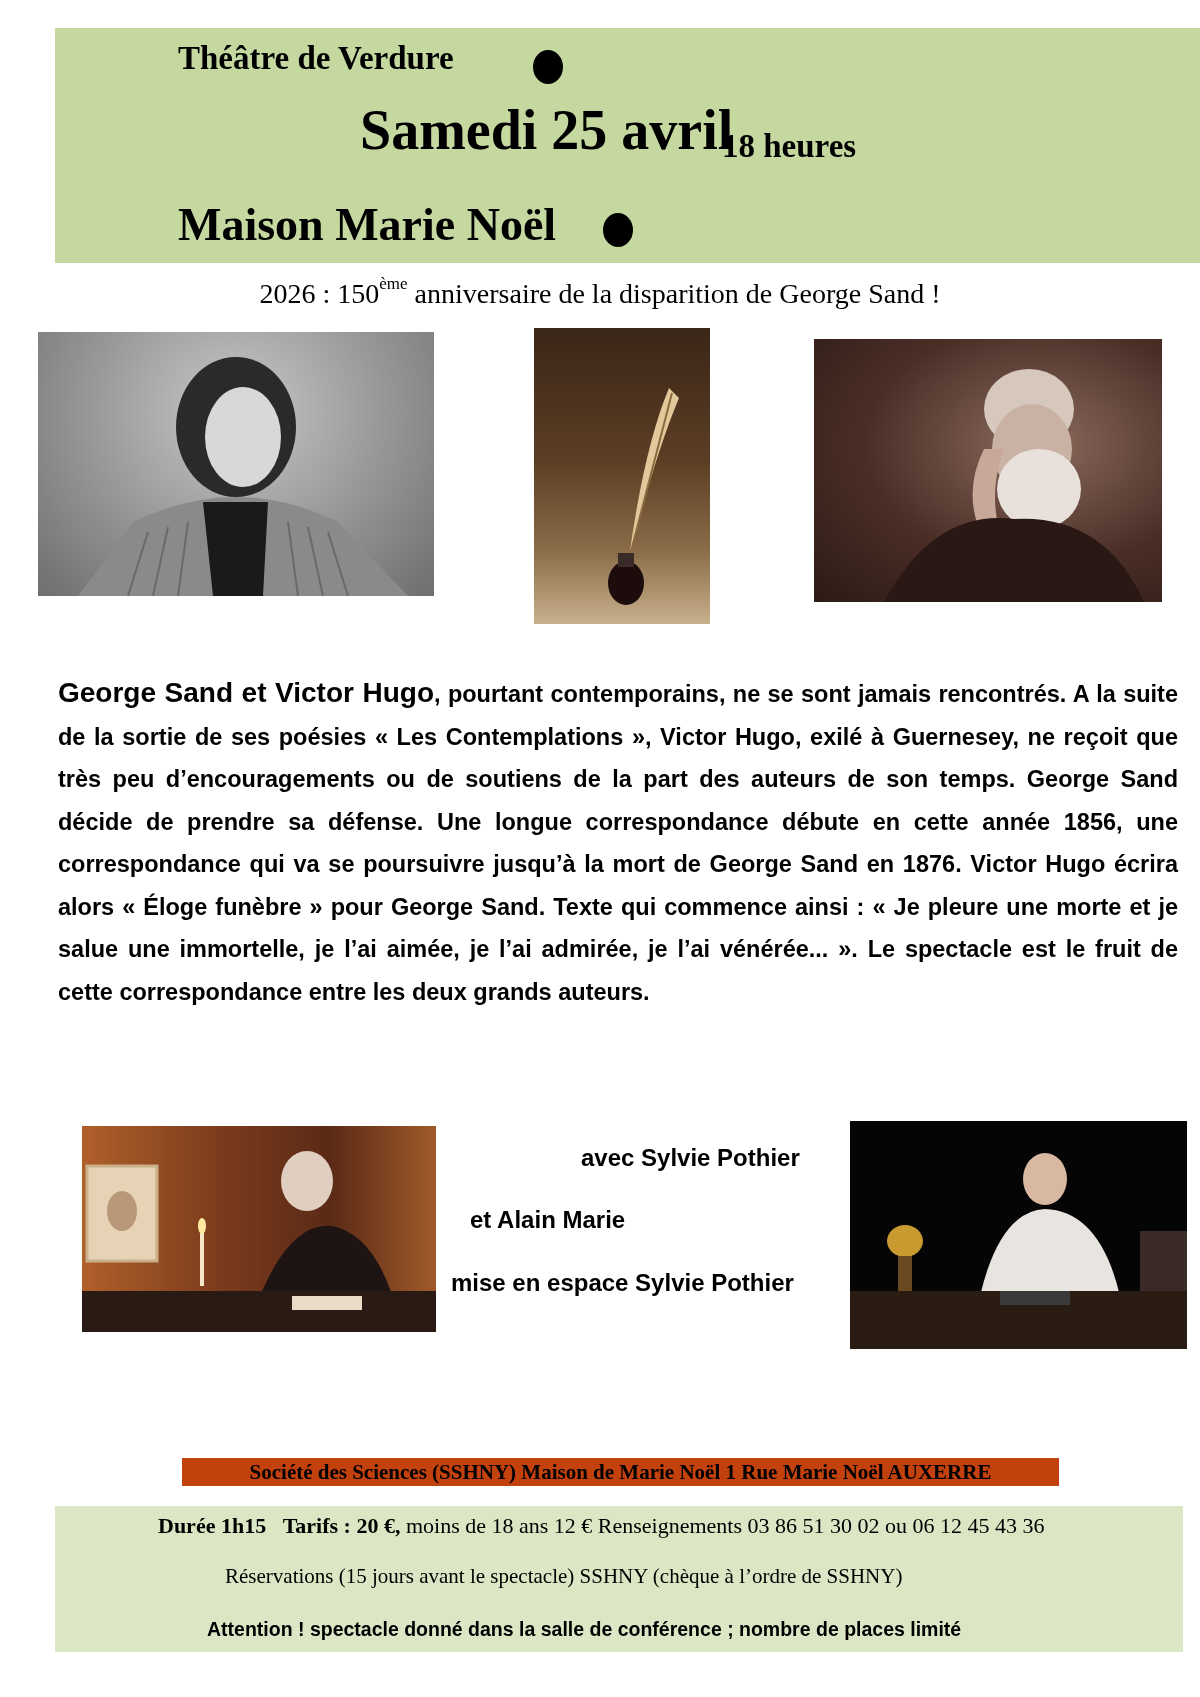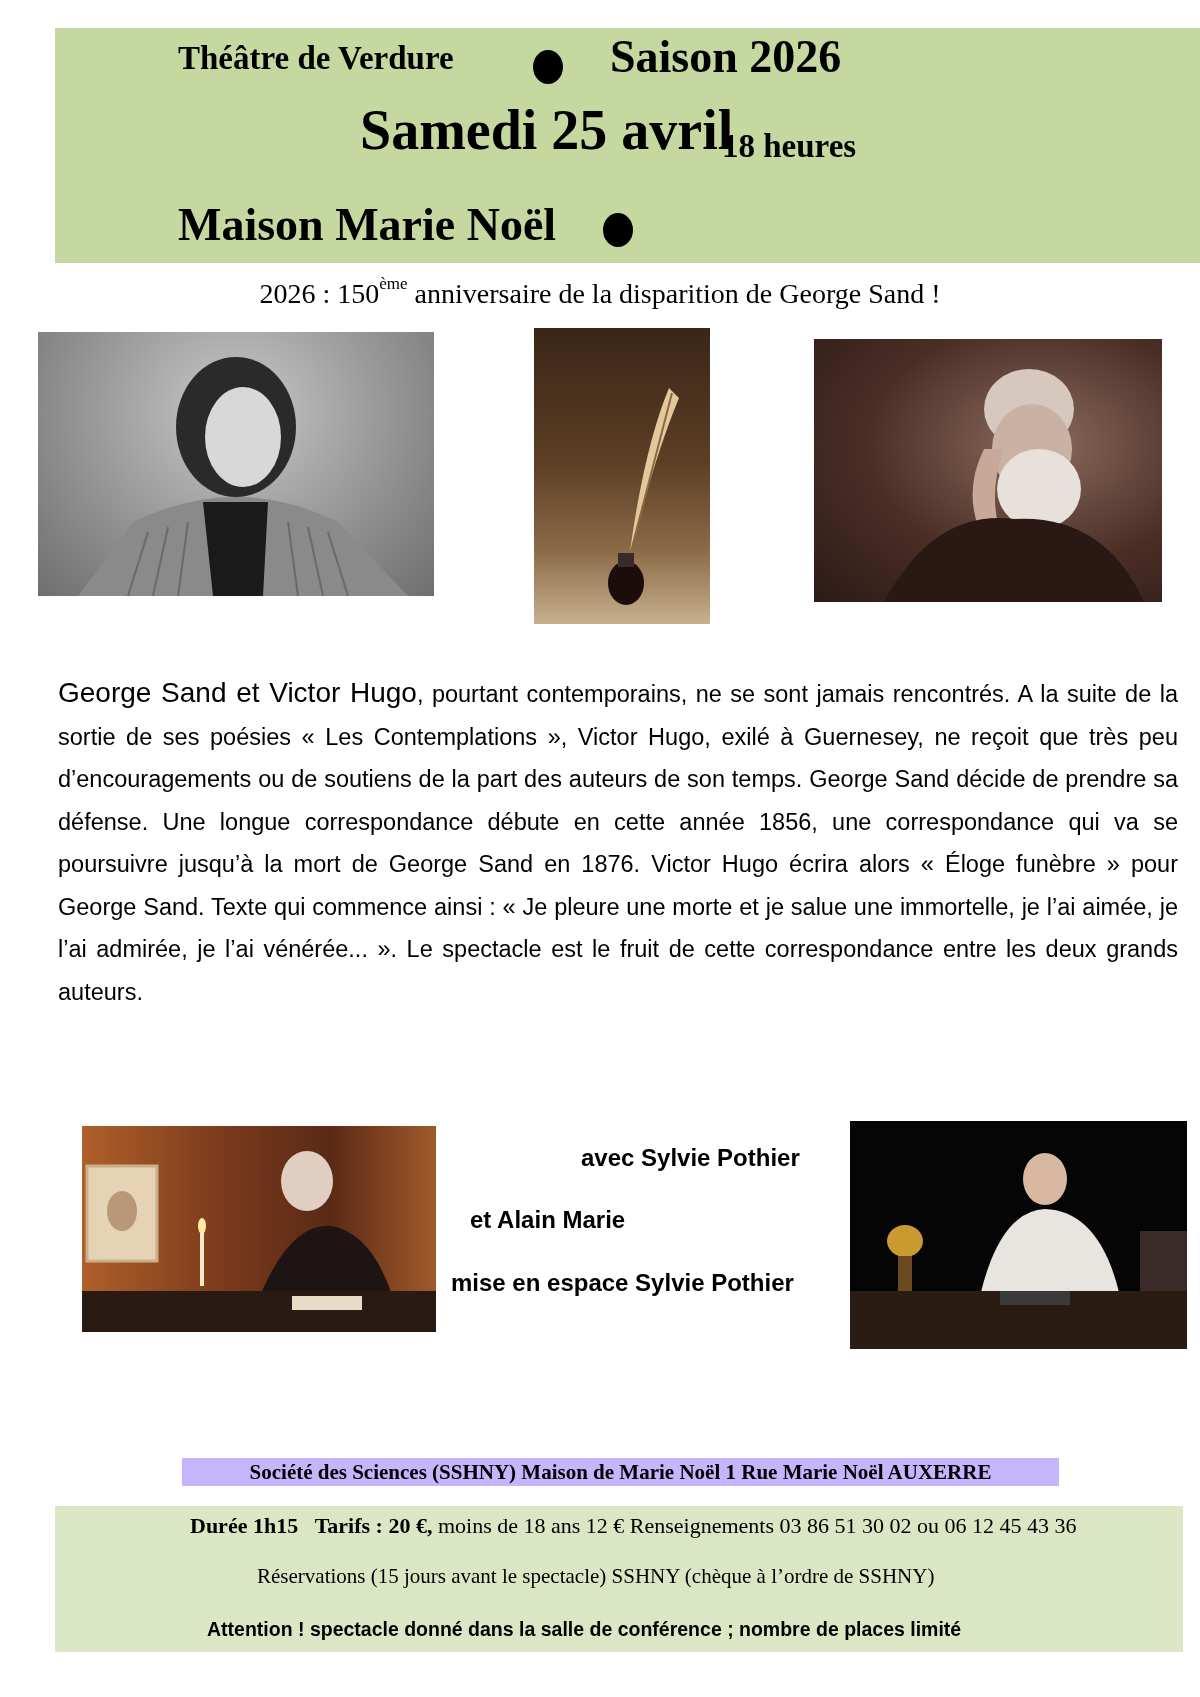--- a/index.html
+++ b/index.html
@@ -1,65 +1,64 @@
 <!DOCTYPE html>
 <html><head>
 <meta charset="utf-8">
 <style>
   html, body { margin: 0; padding: 0; background: #ffffff; }
   body { width: 1200px; height: 1697px; position: relative; overflow: hidden; color: #000; }
-  .serif { font-family: "Liberation Serif", "DejaVu Serif", serif; margin-left: 32px; }
+  .serif { font-family: "Liberation Serif", "DejaVu Serif", serif; }
   .sans { font-family: "Liberation Sans", "DejaVu Sans", sans-serif; }
 
   
   .header {
     position: absolute; left: 55px; top: 28px; width: 1152px; height: 235px;
     background: #c4d8a0;
   }
   .hline { position: absolute; white-space: nowrap; font-weight: bold; font-family: "Liberation Serif", serif; }
   .dot { display: inline-block; width: 30px; height: 34px; border-radius: 50%; background: #000; vertical-align: middle; }
 
   .subtitle {
     position: absolute; left: 0; width: 1200px; top: 278px; text-align: center;
     font-family: "Liberation Serif", serif; font-weight: normal; font-size: 28px;
   }
   .subtitle sup { font-size: 17px; position: relative; top: -4px; }
 
   .photo { position: absolute; overflow: hidden; }
 
   .body-text {
     position: absolute; left: 58px; top: 672px; width: 1120px;
-    font-family: "Liberation Sans", sans-serif; font-weight: normal; font-size: 23.5px;
+    font-family: "Liberation Sans", sans-serif; font-weight: bold; font-size: 23.5px;
     line-height: 42.5px; text-align: justify;
   }
   .body-text .lead { font-size: 28px; }
 
   .credit { position: absolute; font-family: "Liberation Sans", sans-serif; font-weight: bold; font-size: 24px; white-space: nowrap; }
 
   .address {
     position: absolute; left: 182px; top: 1458px; height: 28px; width: 877px;
-    background: #c4b5fd; text-align: center;
+    background: #c2410c; text-align: center;
     font-family: "Liberation Serif", serif; font-weight: bold; font-size: 21px; line-height: 29px;
   }
 
   .footer {
     position: absolute; left: 55px; top: 1506px; width: 1128px; height: 146px;
     background: #dbe6c4;
   }
   .fline { position: absolute; white-space: nowrap; }
 </style>
 </head>
 <body>
 
 <div class="header">
   <div class="hline" style="left:123px; top:12px; font-size:33px;">
     <span>Théâtre de Verdure</span>
   </div>
   <span class="dot" style="position:absolute; left:478px; top:22px;"></span>
-  <div class="hline" style="left:555px; top:2px; font-size:46px;">Saison 2026</div>
 
   <div class="hline" style="left:305px; top:70px; font-size:56px;">Samedi 25 avril</div>
   <div class="hline" style="left:667px; top:100px; font-size:33px;">18 heures</div>
 
   <div class="hline" style="left:123px; top:170px; font-size:46px;">Maison Marie Noël</div>
   <span class="dot" style="position:absolute; left:548px; top:185px;"></span>
 </div>
 
 <div class="subtitle">
   <span>2026 :  150</span><sup>ème</sup><span> anniversaire de la disparition de George  Sand  !</span>

